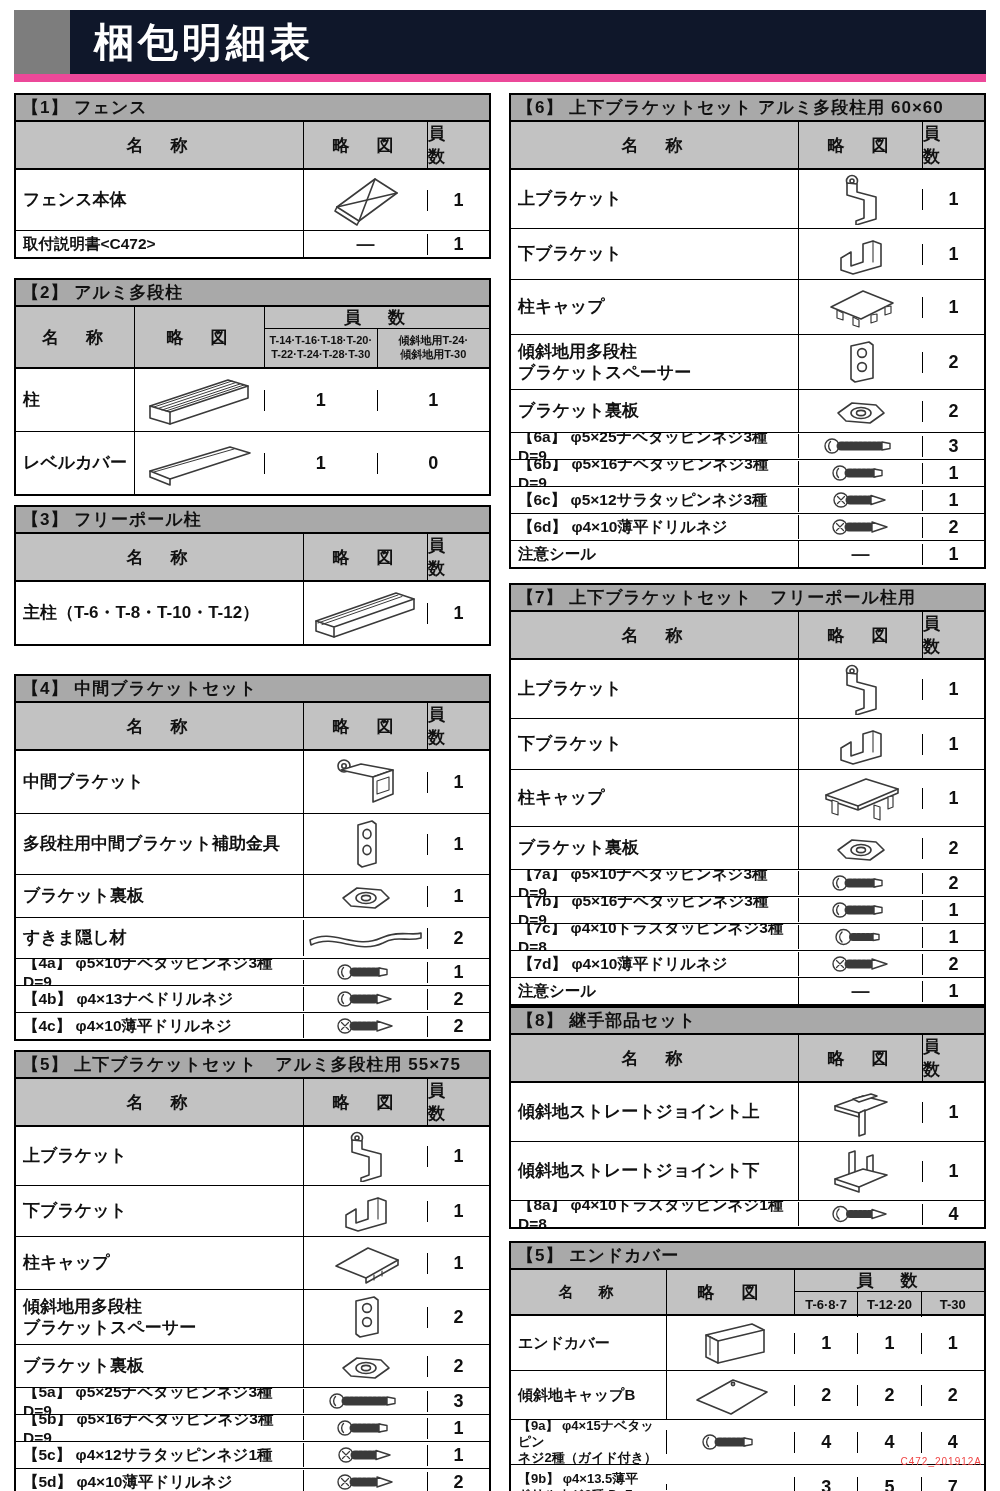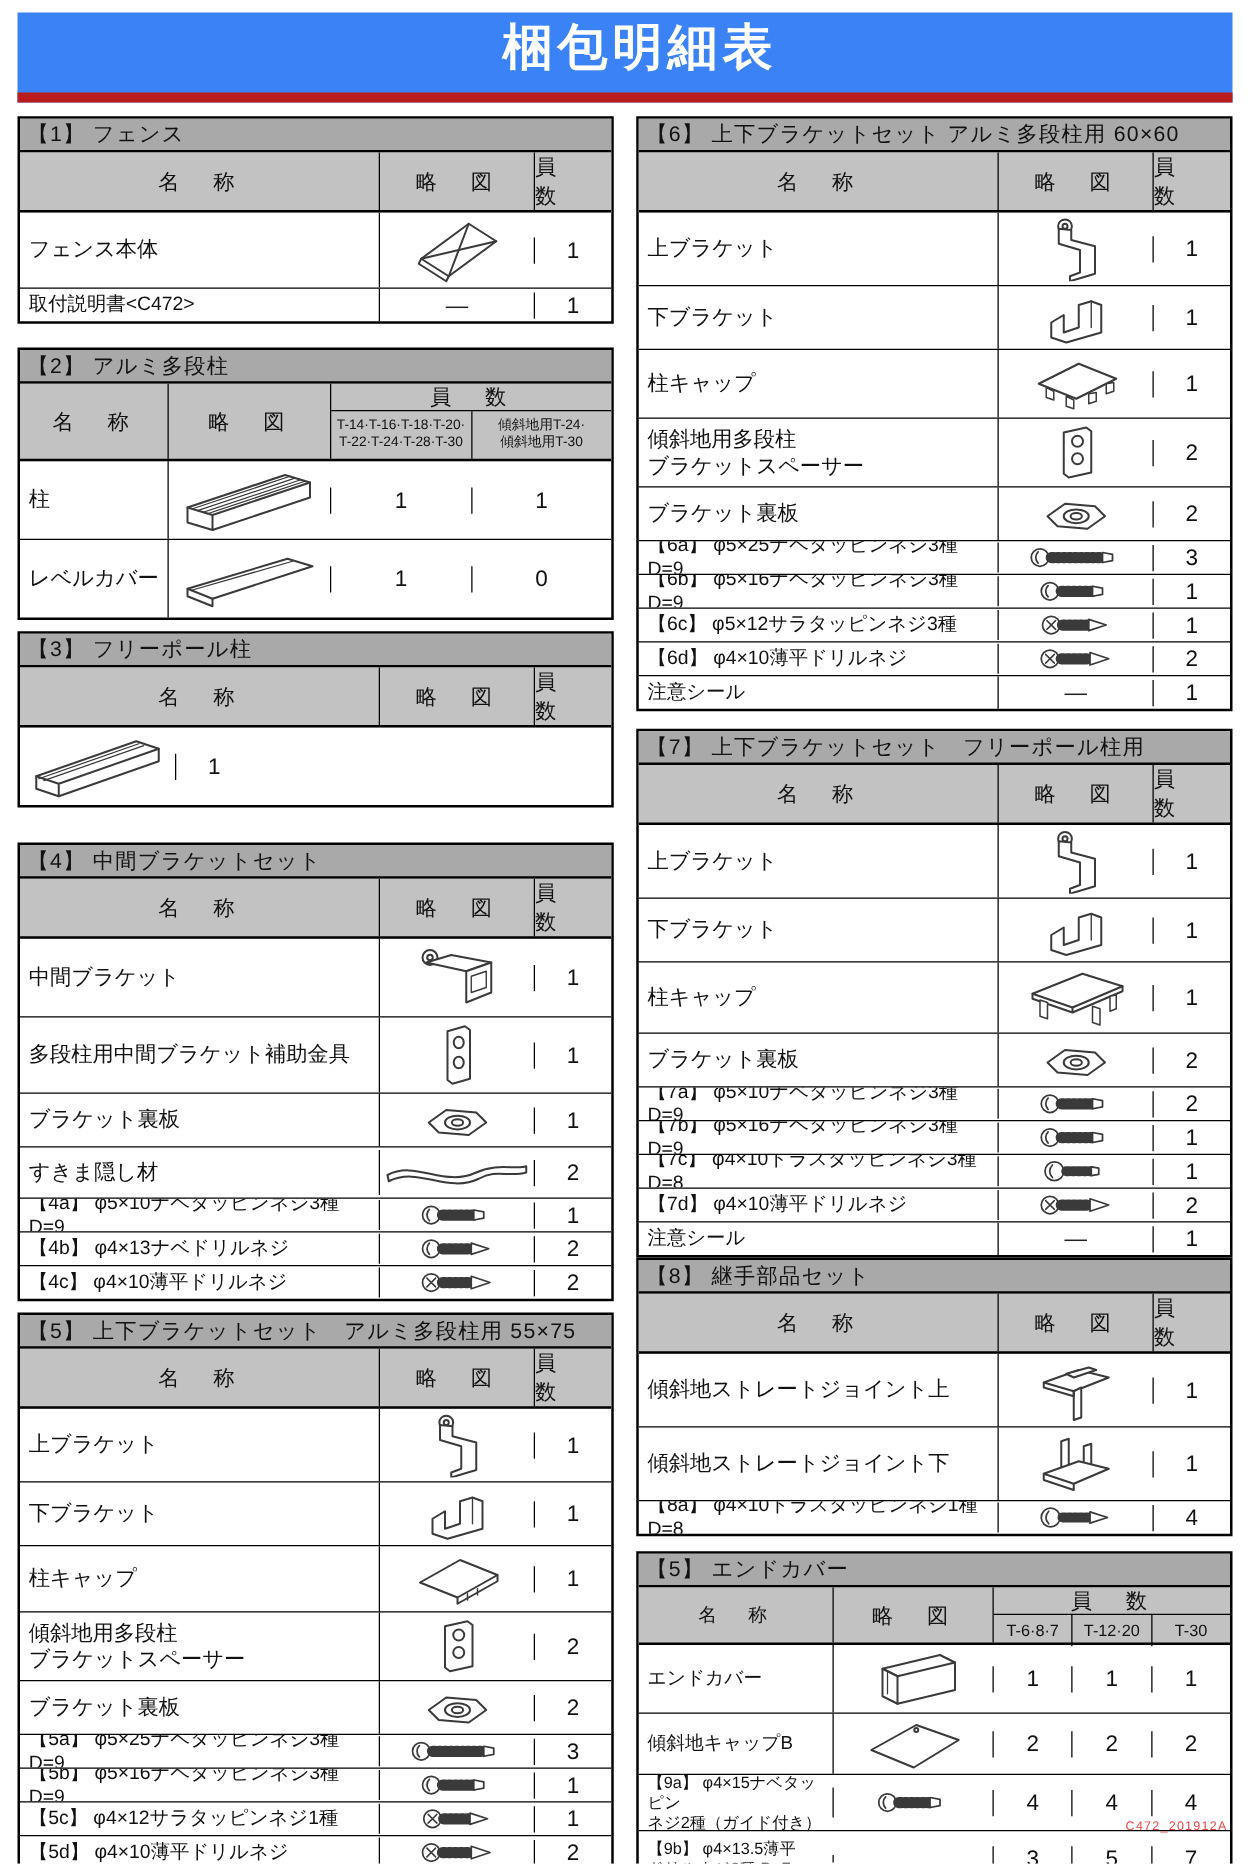--- a/index.html
+++ b/index.html
@@ -1,34 +1,34 @@
 <!DOCTYPE html>
 <html><head>
 <meta charset="utf-8">
 <style>
   html,body{margin:0;padding:0;background:#fff;}
   .page{position:relative;width:1000px;height:1491px;background:#fff;overflow:hidden;
         font-family:"Liberation Sans","DejaVu Sans",sans-serif;color:#111;}
   
-  .titlebar{margin:10px 14px 0 14px;height:64px;background:#3b82f6;border-bottom:8px solid #b91c1c;
-            display:flex;align-items:center;flex-direction:column;}
+  .titlebar{margin:10px 14px 0 14px;height:64px;background:#0f172a;border-bottom:8px solid #ec4899;
+            display:flex;align-items:center;}
   .title-accent{width:56px;align-self:stretch;background:#7d7d7d;}
   .page-title{font-size:40px;color:#fff;margin:0 0 0 24px;font-weight:bold;letter-spacing:4px;}
   
   .columns{display:flex;gap:18px;margin:11px 14px 0 14px;align-items:flex-start;}
   .col{width:477px;display:flex;flex-direction:column;}
   #col-left .parts-table:nth-child(2){margin-top:19px;}
   #col-left .parts-table:nth-child(3){margin-top:9px;}
   #col-left .parts-table:nth-child(4){margin-top:28px;}
   #col-left .parts-table:nth-child(5){margin-top:9px;}
   #col-right .parts-table:nth-child(2){margin-top:14px;}
   #col-right .parts-table:nth-child(3){}
   #col-right .parts-table:nth-child(4){margin-top:12px;}
   
-  .parts-table{border:2px solid #000;}
+  .parts-table{border:2px solid #000;font-weight:bold;}
   .sect-title{background:#a9a9a9;border-bottom:2px solid #000;display:flex;align-items:center;
               height:25px;padding:0 6px;font-size:17px;letter-spacing:1px;}
   .thead{display:flex;border-bottom:2px solid #000;background:#c2c2c2;}
   .thead .th{display:flex;align-items:center;justify-content:center;min-height:25px;
              font-size:17px;letter-spacing:5px;box-sizing:border-box;}
   .th+.th,.th+.qty-group{border-left:1.5px solid #000;}
   .tbody .tr{display:flex;border-bottom:1.5px solid #000;min-height:40px;align-items:center;}
   .tbody .tr:last-child{border-bottom:none;}
   .td{display:flex;align-items:center;box-sizing:border-box;}
   .tr>.td+.td{border-left:1.5px solid #000;}
@@ -153,20 +153,21 @@
         </div>
         <div class="parts-table qtyn1">
           <div class="sect-title">【3】 フリーポール柱</div>
           <div class="thead">
             <div class="th name">名　称</div>
             <div class="th sketch">略　図</div>
             <div class="th qtycell">員　数</div>
           </div>
           <div class="tbody">
             <div class="tr">
+              <div class="td name">主柱（T-6・T-8・T-10・T-12）</div>
               <div class="td sketch">
                 <span class="icon">
                   <svg width="115" height="56" viewBox="0 0 115 56">
                     <g stroke="#3a3a3a" fill="#fff" stroke-width="1.6" stroke-linejoin="round" stroke-linecap="round">
                       <path d="M8 36 L88 8 L106 14 L106 24 L26 52 L8 46 Z"></path>
                       <path d="M8 36 L26 42 L106 14 M26 42 L26 52" fill="none"></path>
                       <path d="M10 38 L90 10 M14 39.5 L94 11.5" fill="none" stroke-width="1"></path>
                     </g>
                   </svg>
                 </span>

